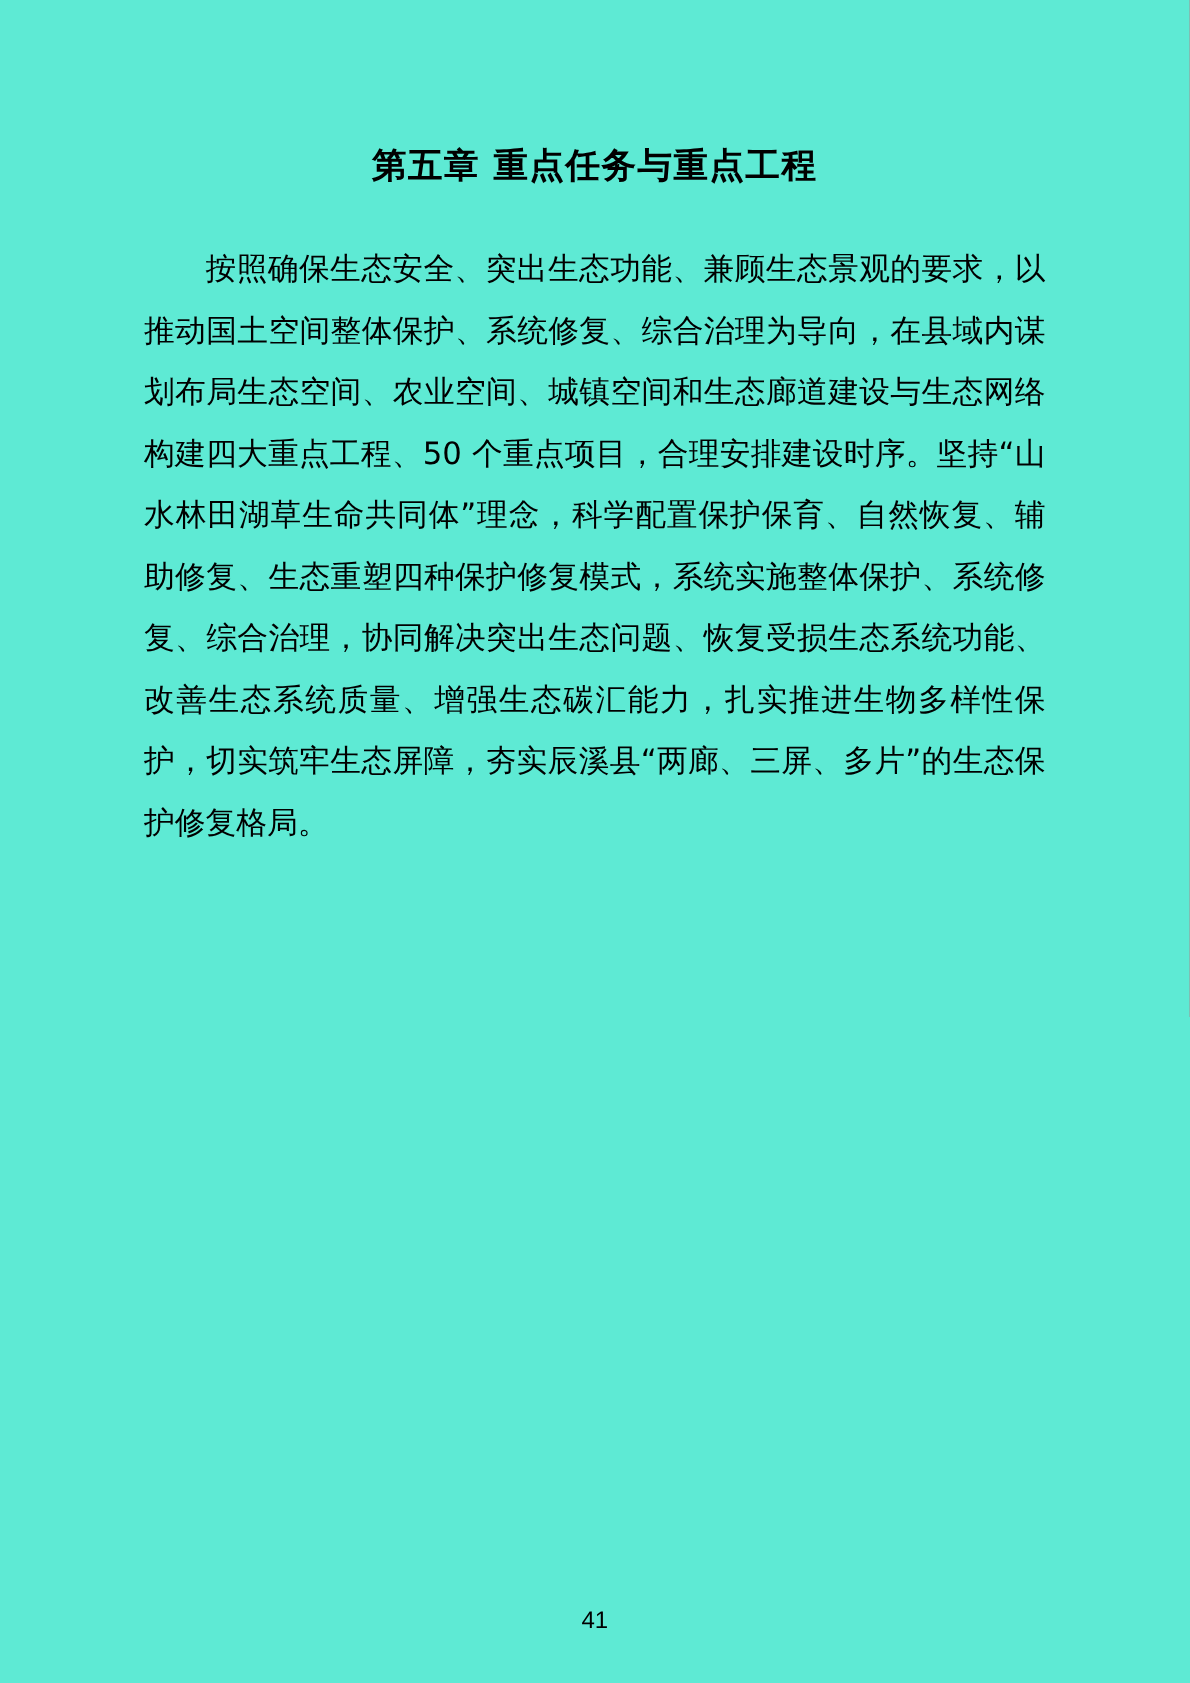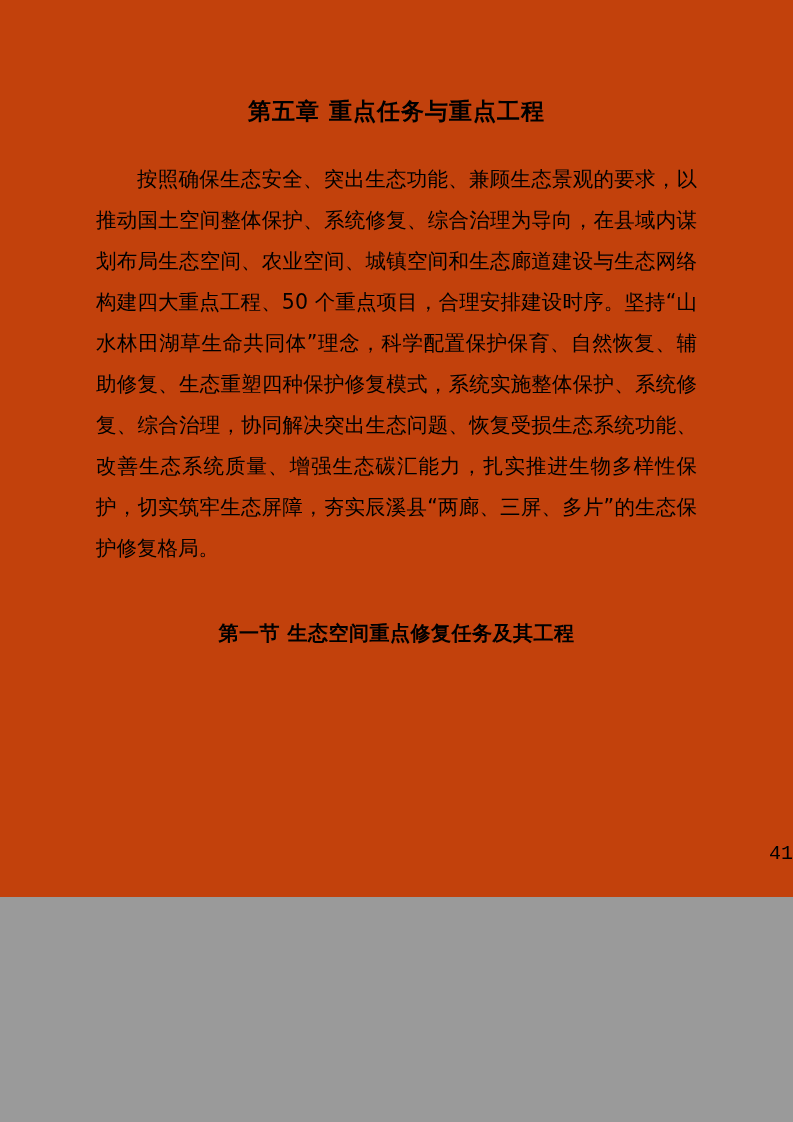--- a/index.html
+++ b/index.html
@@ -5,22 +5,22 @@
   html, body {
     margin: 0;
     padding: 0;
     background: #9a9a9a;
   }
   body {
     font-family: "DejaVu Sans", "Liberation Sans", sans-serif;
   }
   .page {
     width: 793px;
-    height: 897px;
-    background: #c2410c;
+    height: 1122px;
+    background: #5eead4;
     position: relative;
     margin: 0 auto;
     box-sizing: border-box;
     overflow: hidden;
   }
   .content {
     position: absolute;
     left: 96px;
     right: 96px;
     top: 76px;
@@ -57,41 +57,40 @@
     font-family: "DejaVu Sans", "Liberation Sans", sans-serif;
   }
   p.body-text + p.body-text {
     margin-top: 0;
   }
   .page-number {
     position: absolute;
     left: 0;
     right: 0;
     bottom: 32px;
-    text-align: right;
-    font-size: 20px;
+    text-align: center;
+    font-size: 16px;
     color: #000;
-    font-family: Liberation Mono, monospace;
+    font-family: Liberation Sans, sans-serif;
   }
   .block-gap {
     height: 22px;
   }
 </style>
 </head>
 <body>
 
 <div class="page">
   <div class="content">
 
     <h1 class="chapter-title">第五章  重点任务与重点工程</h1>
 
     <p class="body-text">按照确保生态安全、突出生态功能、兼顾生态景观的要求，以推动国土空间整体保护、系统修复、综合治理为导向，在县域内谋划布局生态空间、农业空间、城镇空间和生态廊道建设与生态网络构建四大重点工程、50 个重点项目，合理安排建设时序。坚持“山水林田湖草生命共同体”理念，科学配置保护保育、自然恢复、辅助修复、生态重塑四种保护修复模式，系统实施整体保护、系统修复、综合治理，协同解决突出生态问题、恢复受损生态系统功能、改善生态系统质量、增强生态碳汇能力，扎实推进生物多样性保护，切实筑牢生态屏障，夯实辰溪县“两廊、三屏、多片”的生态保护修复格局。</p>
 
     <div class="block-gap"></div>
 
-    <h2 class="section-title">第一节 生态空间重点修复任务及其工程</h2>
 
 
 
   </div>
 
   <div class="page-number">41</div>
 </div>
 
 </body></html>

